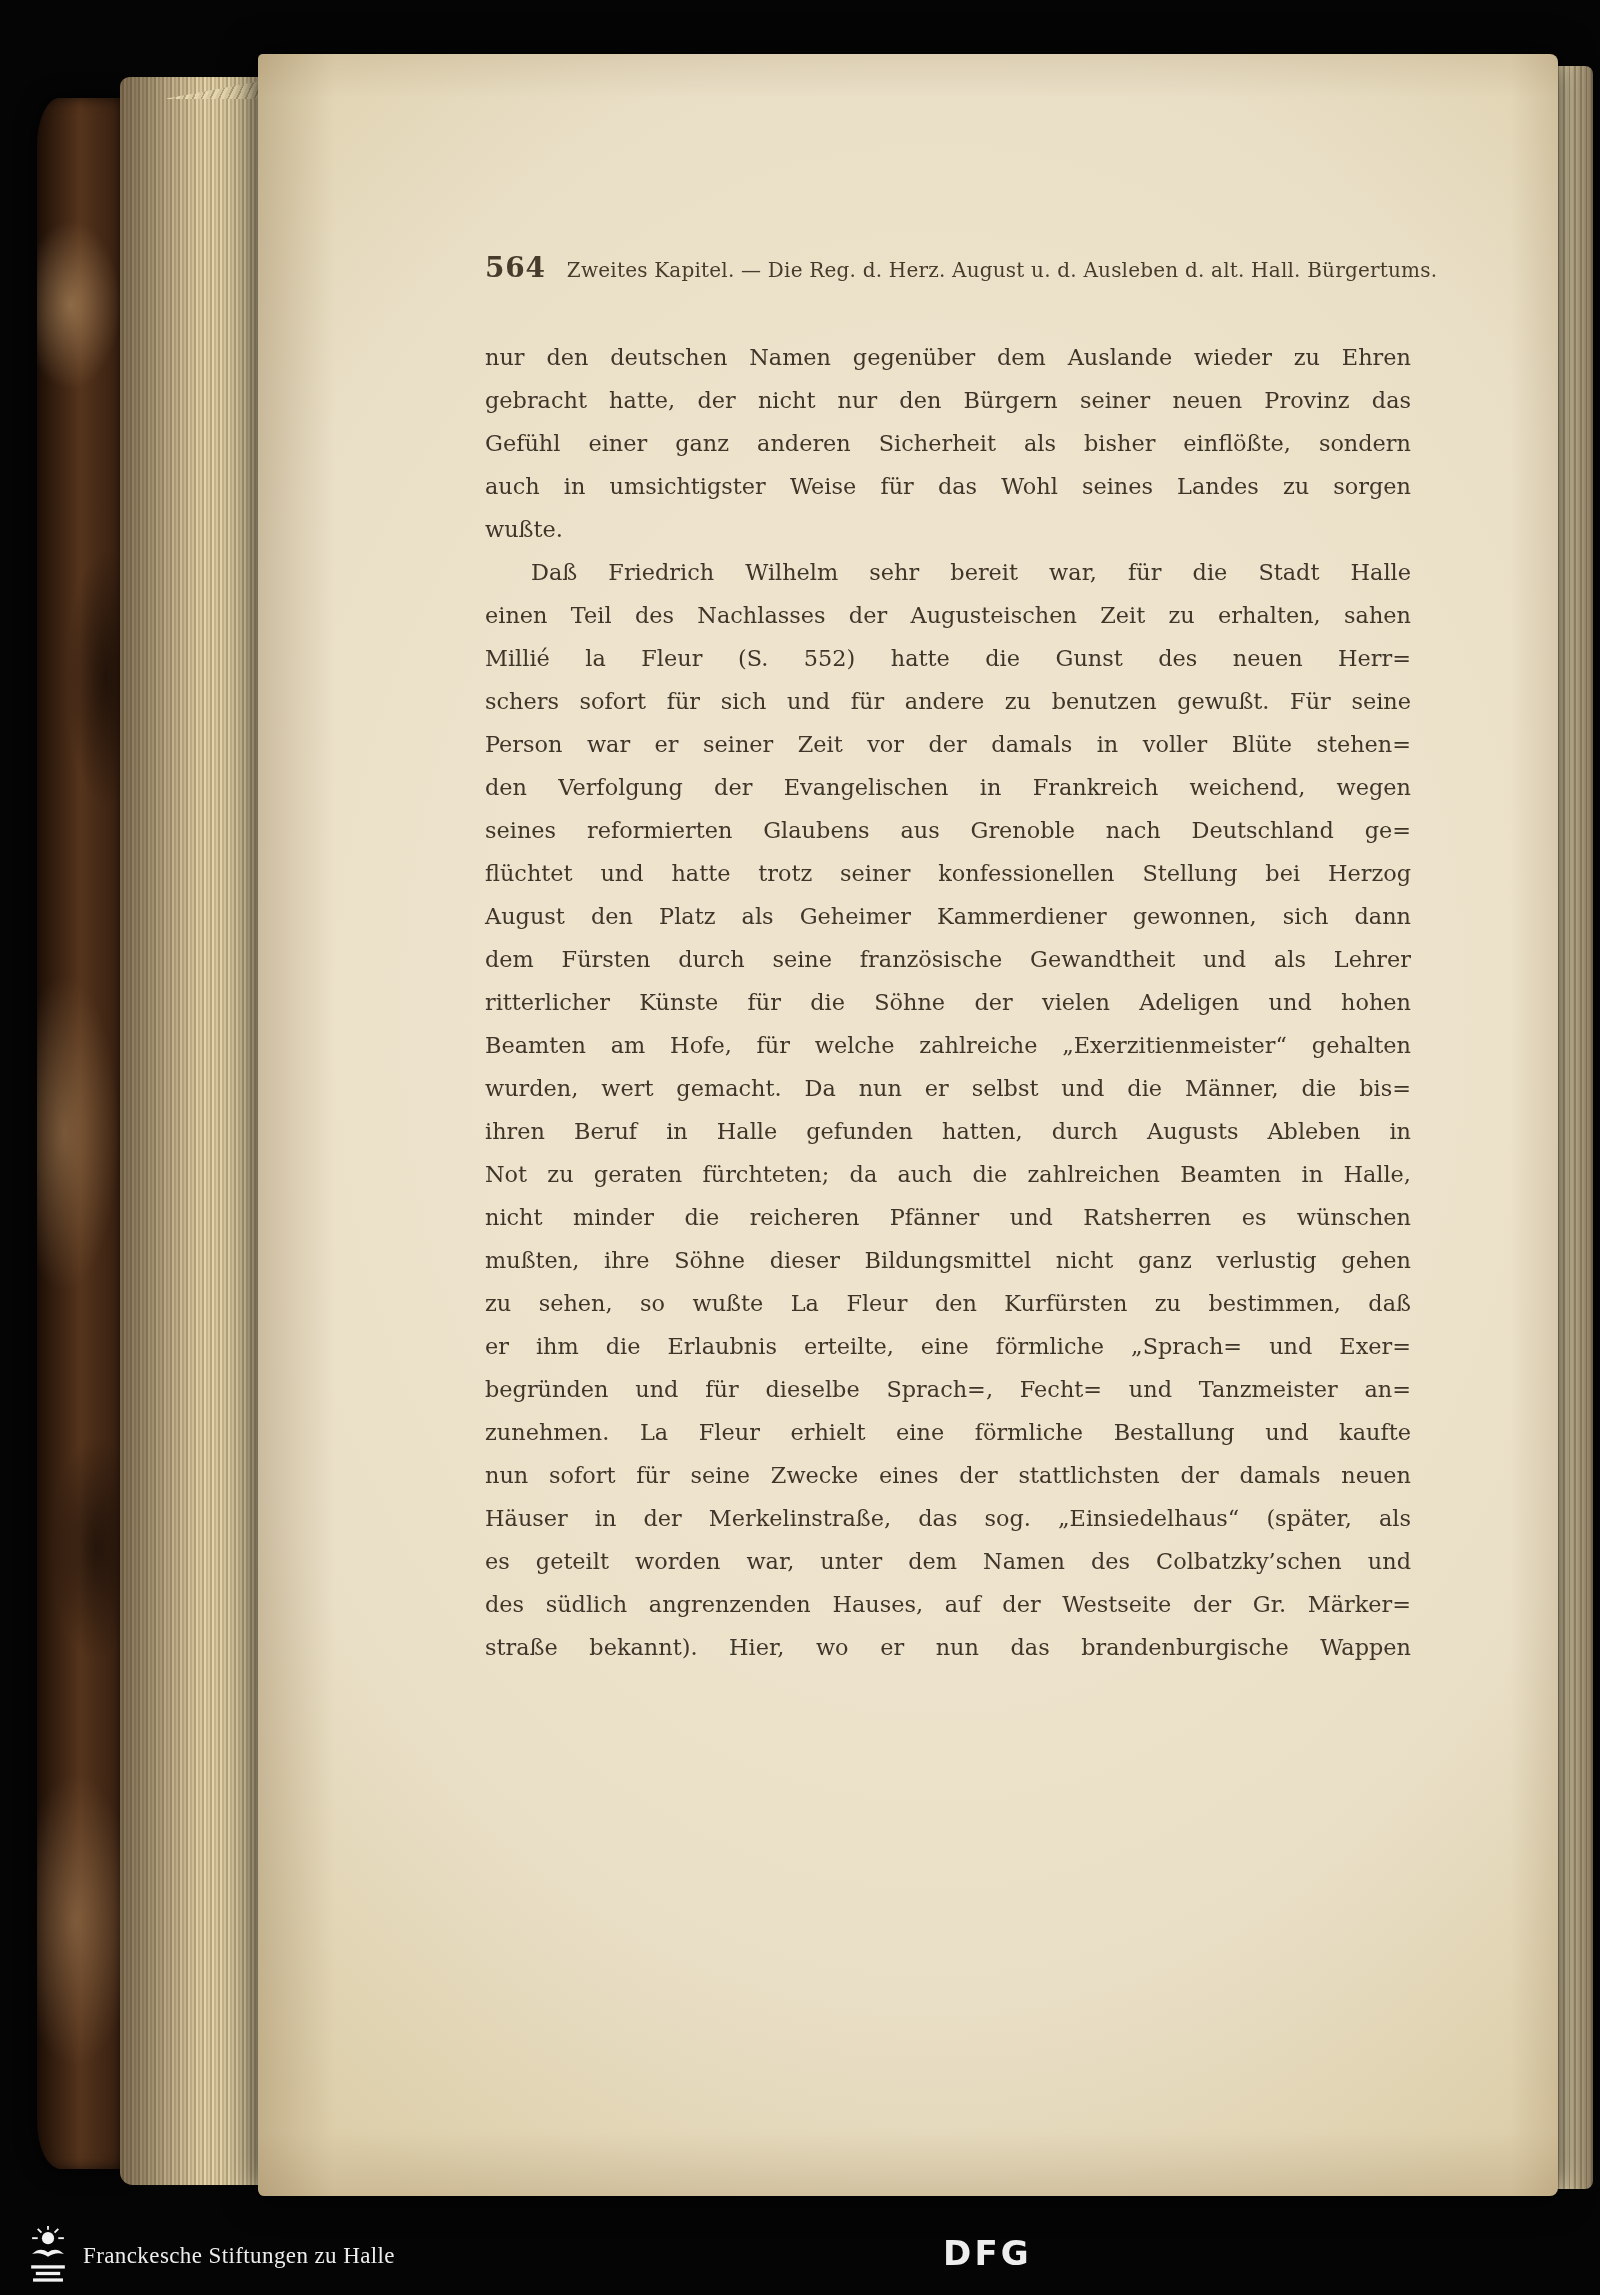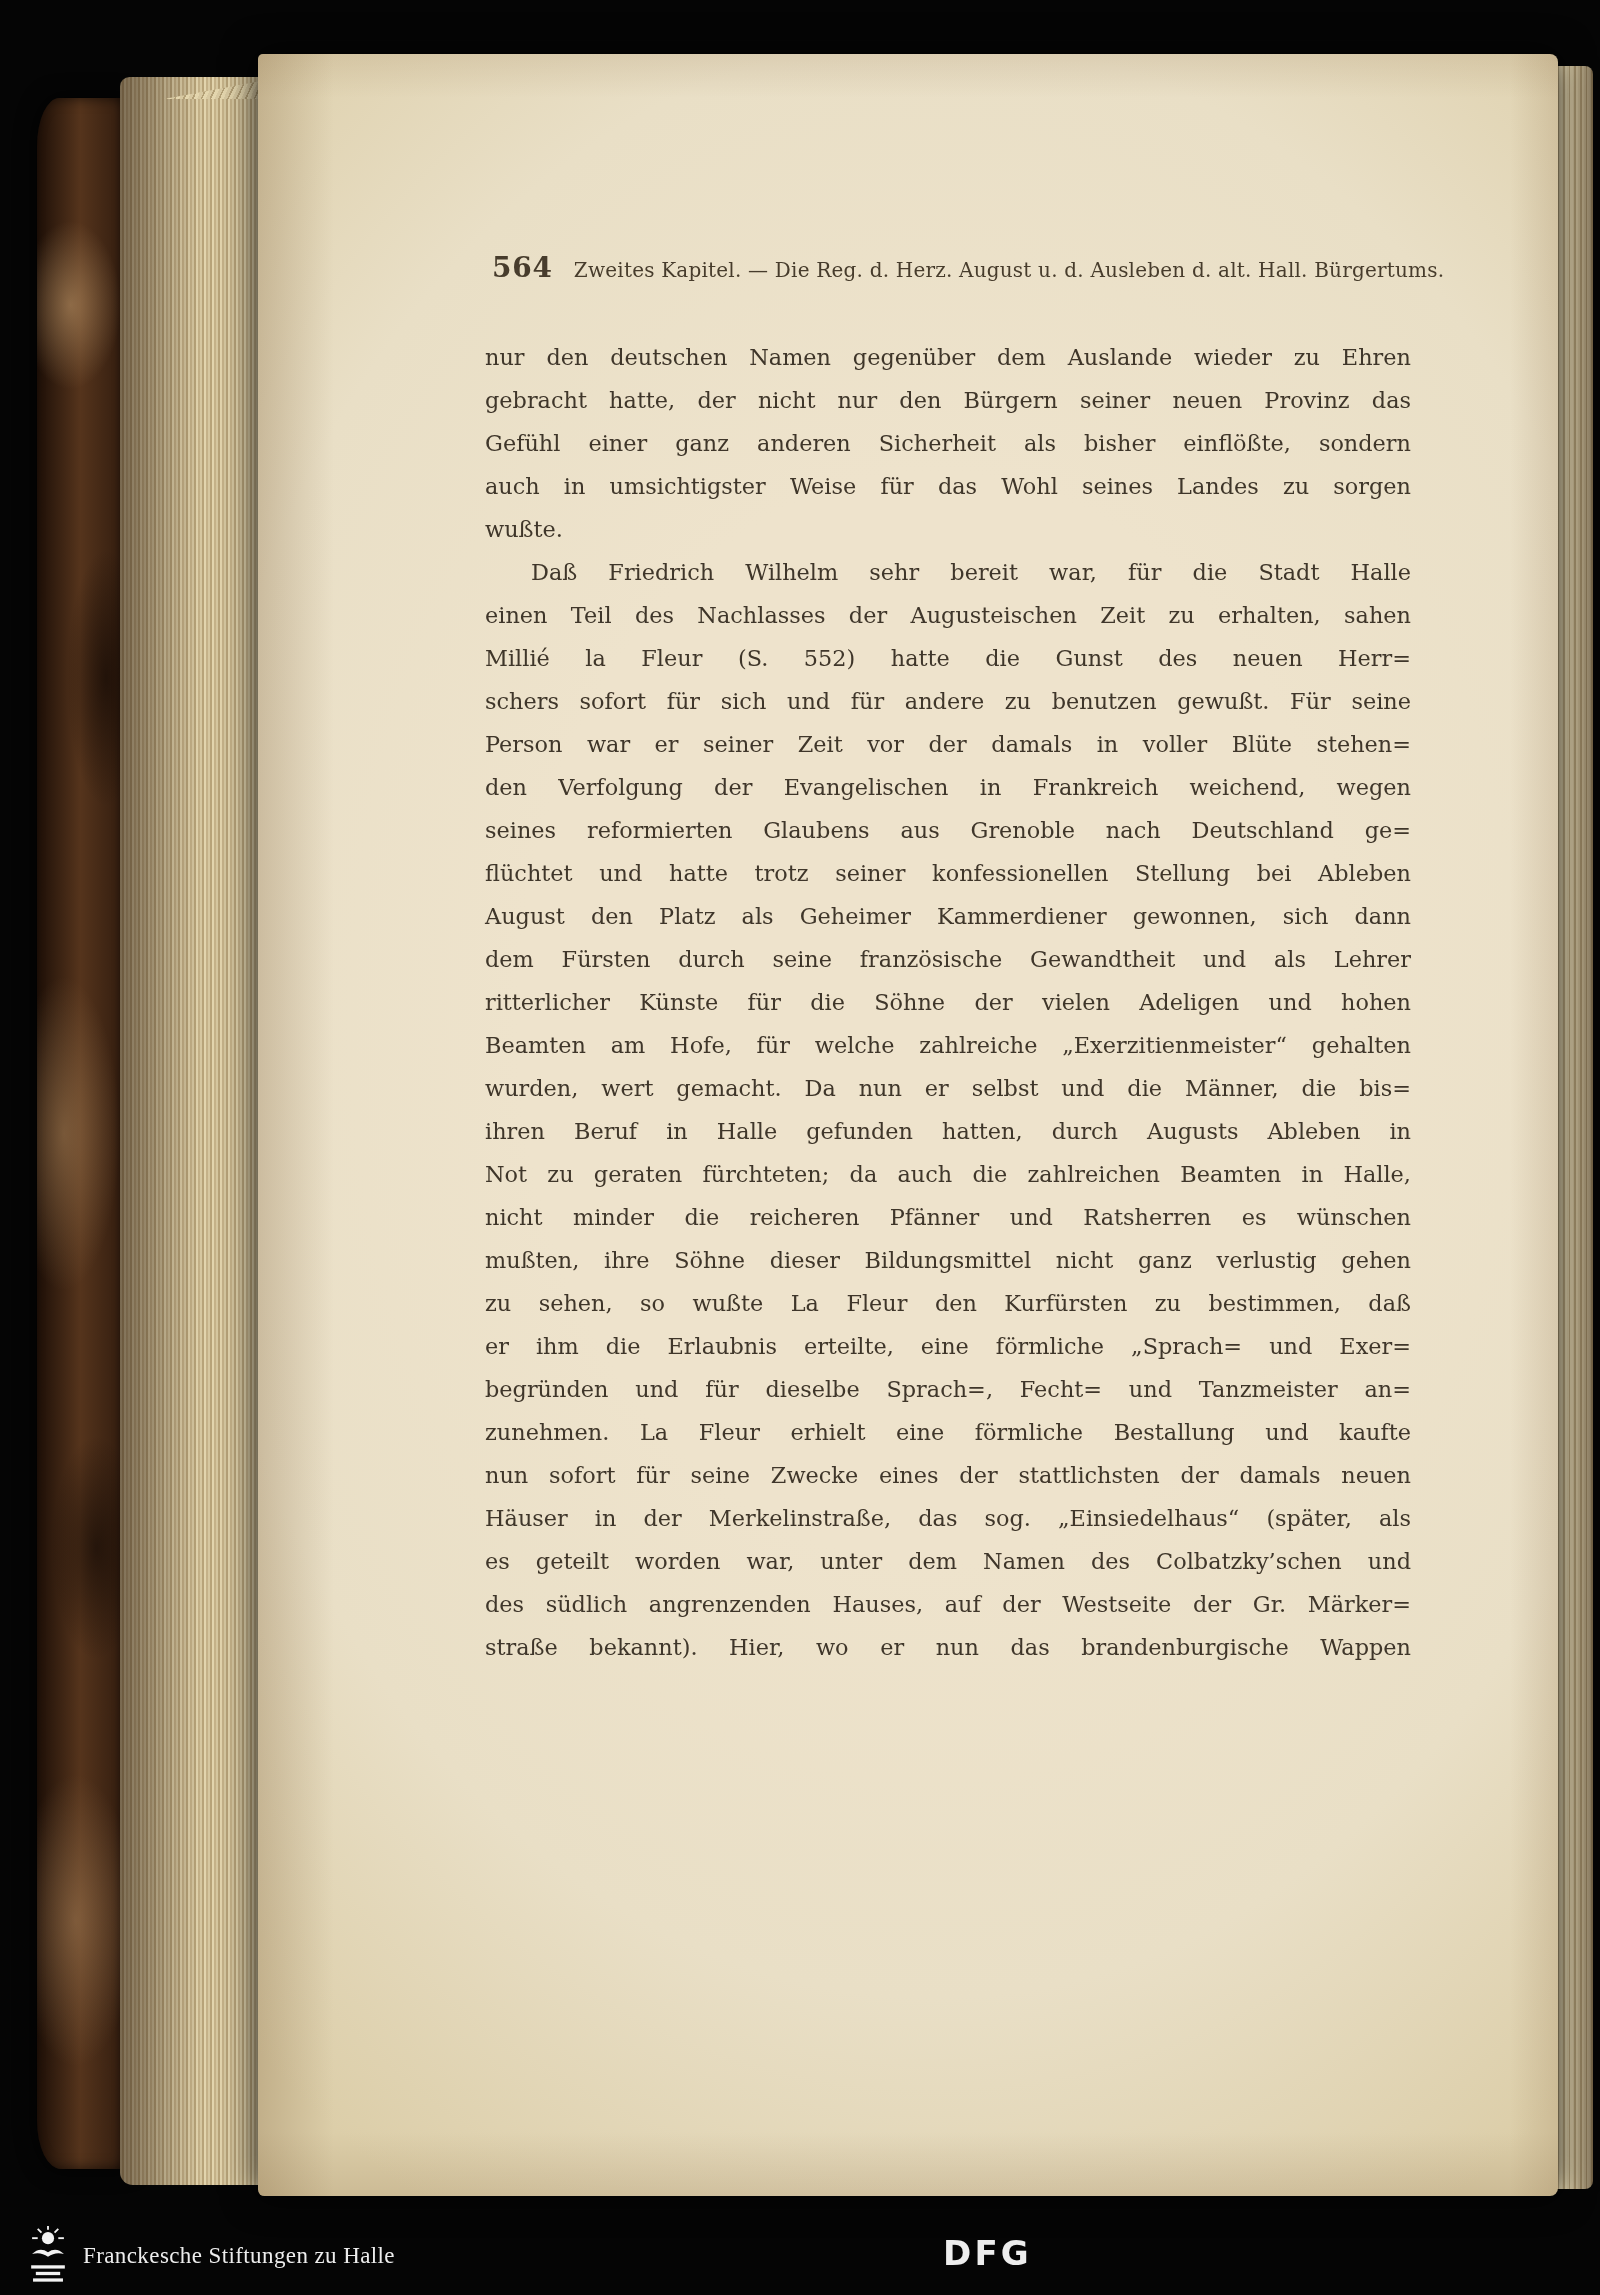--- a/index.html
+++ b/index.html
@@ -57,21 +57,21 @@
       linear-gradient(270deg, rgba(140,110,70,.2), rgba(140,110,70,0) 48px),
       linear-gradient(0deg, rgba(140,110,70,.2), rgba(140,110,70,0) 64px),
       linear-gradient(180deg, rgba(150,120,80,.16), rgba(150,120,80,0) 44px),
       radial-gradient(1040px 1361px at 52% 45%, #eee3cc 40%, var(--paper, #e9dfc6) 72%, #dccea9 100%);
     box-shadow: 0 0 35px rgba(0,0,0,.9);
   }
 
   
   .page-header {
     position:absolute; left:227px; top:197px; width:928px;
-    white-space:nowrap; color:#473c2c;margin-left:7px;
+    white-space:nowrap; color:#473c2c;
   }
   .pagenum { font-size:28px; font-weight:bold; letter-spacing:0.8px; margin-right:21px; }
   .chapter { font-size:20px; letter-spacing:0.2px; }
 
   
   .page-body {
     position:absolute; left:227px; top:282px; width:926px;
     color: var(--ink, #3f362a);
     font-size:22.4px; line-height:43px;
   }
@@ -111,21 +111,21 @@
         <div class="line">Gefühl einer ganz anderen Sicherheit als bisher einflößte, sondern</div>
         <div class="line">auch in umsichtigster Weise für das Wohl seines Landes zu sorgen</div>
         <div class="line para-end">wußte.</div>
         <div class="line indent">Daß Friedrich Wilhelm sehr bereit war, für die Stadt Halle</div>
         <div class="line">einen Teil des Nachlasses der Augusteischen Zeit zu erhalten, sahen</div>
         <div class="line">Millié la Fleur (S. 552) hatte die Gunst des neuen Herr=</div>
         <div class="line">schers sofort für sich und für andere zu benutzen gewußt.  Für seine</div>
         <div class="line">Person war er seiner Zeit vor der damals in voller Blüte stehen=</div>
         <div class="line">den Verfolgung der Evangelischen in Frankreich weichend, wegen</div>
         <div class="line">seines reformierten Glaubens aus Grenoble nach Deutschland ge=</div>
-        <div class="line">flüchtet und hatte trotz seiner konfessionellen Stellung bei Ableben</div>
+        <div class="line">flüchtet und hatte trotz seiner konfessionellen Stellung bei Herzog</div>
         <div class="line">August den Platz als Geheimer Kammerdiener gewonnen, sich dann</div>
         <div class="line">dem Fürsten durch seine französische Gewandtheit und als Lehrer</div>
         <div class="line">ritterlicher Künste für die Söhne der vielen Adeligen und hohen</div>
         <div class="line">Beamten am Hofe, für welche zahlreiche „Exerzitienmeister“ gehalten</div>
         <div class="line">wurden, wert gemacht.  Da nun er selbst und die Männer, die bis=</div>
         <div class="line">ihren Beruf in Halle gefunden hatten, durch Augusts Ableben in</div>
         <div class="line">Not zu geraten fürchteten; da auch die zahlreichen Beamten in Halle,</div>
         <div class="line">nicht minder die reicheren Pfänner und Ratsherren es wünschen</div>
         <div class="line">mußten, ihre Söhne dieser Bildungsmittel nicht ganz verlustig gehen</div>
         <div class="line">zu sehen, so wußte La Fleur den Kurfürsten zu bestimmen, daß</div>

